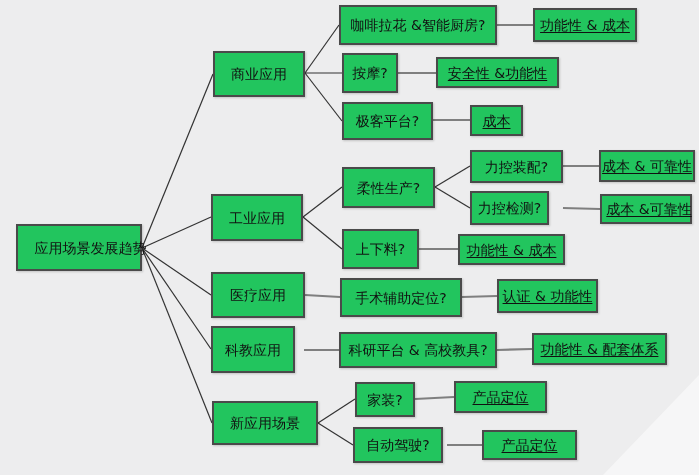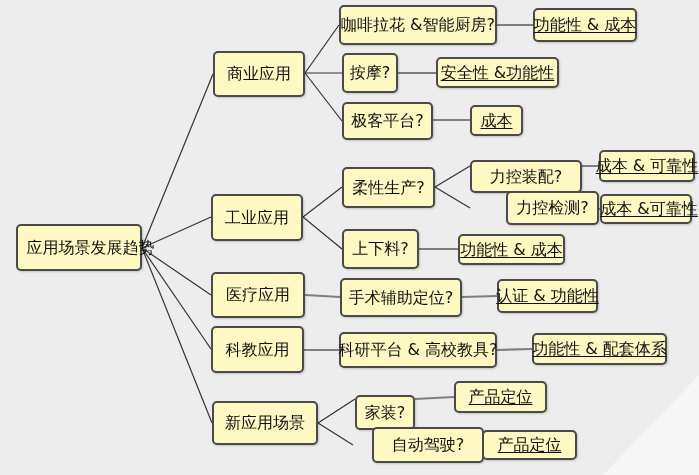--- a/index.html
+++ b/index.html
@@ -11,27 +11,27 @@
     font-family: "DejaVu Sans", "Liberation Sans", sans-serif;
   }
   #stage { position: absolute; inset: 0; width: 699px; height: 475px; }
   svg.edges { position: absolute; left: 0; top: 0; z-index: 1; }
   svg.edges line.t { stroke: #333333; stroke-width: 1.2; }
   svg.edges line.c { stroke: #7f7f7f; stroke-width: 2.2; }
   .node {
     position: absolute;
     z-index: 2;
     box-sizing: border-box;
-    background: #fef9c3;
+    background: #22c55e;
     border: 2px solid #4a4a4a;
-    border-radius: 5px;
+    border-radius: 0;
     display: flex;
     align-items: center;
     justify-content: center;
-    font-size: 16px;
+    font-size: 14px;
     line-height: 1;
     color: #111111;
     white-space: nowrap;
     box-shadow: 1px 1px 2px rgba(0,0,0,0.18);
   }
   .node.leaf .lbl { text-decoration: underline; text-underline-offset: 2px; }
   .watermark-corner {
     position: absolute;
     right: 0; bottom: 0;
     width: 96px; height: 100px;
@@ -82,21 +82,21 @@
 
   <div class="node" style="left:213px;top:51px;width:92px;height:46px;">
     <span class="lbl">商业应用</span>
   </div>
   <div class="node" style="left:211px;top:194px;width:92px;height:47px;">
     <span class="lbl">工业应用</span>
   </div>
   <div class="node" style="left:211px;top:272px;width:94px;height:46px;">
     <span class="lbl">医疗应用</span>
   </div>
-  <div class="node" style="left:211px;top:326px;width:93px;height:47px;text-align:right;">
+  <div class="node" style="left:211px;top:326px;width:84px;height:47px;text-align:right;">
     <span class="lbl">科教应用</span>
   </div>
   <div class="node" style="left:212px;top:401px;width:106px;height:44px;">
     <span class="lbl">新应用场景</span>
   </div>
 
   <div class="node" style="left:339px;top:5px;width:158px;height:40px;">
     <span class="lbl">咖啡拉花 &amp;智能厨房?</span>
   </div>
   <div class="node" style="left:342px;top:53px;width:56px;height:40px;">
@@ -110,31 +110,31 @@
   </div>
   <div class="node" style="left:342px;top:229px;width:77px;height:40px;">
     <span class="lbl">上下料?</span>
   </div>
   <div class="node" style="left:340px;top:278px;width:122px;height:39px;">
     <span class="lbl">手术辅助定位?</span>
   </div>
   <div class="node" style="left:339px;top:332px;width:158px;height:36px;">
     <span class="lbl">科研平台 &amp; 高校教具?</span>
   </div>
-  <div class="node" style="left:355px;top:382px;width:60px;height:35px;margin-top:13px;">
+  <div class="node" style="left:355px;top:382px;width:60px;height:35px;">
     <span class="lbl">家装?</span>
   </div>
-  <div class="node" style="left:372px;top:427px;width:112px;height:36px;">
+  <div class="node" style="left:353px;top:427px;width:90px;height:36px;">
     <span class="lbl">自动驾驶?</span>
   </div>
 
-  <div class="node" style="left:470px;top:150px;width:112px;height:33px;margin-top:10px;">
+  <div class="node" style="left:470px;top:150px;width:93px;height:33px;">
     <span class="lbl">力控装配?</span>
   </div>
-  <div class="node" style="left:470px;top:191px;width:93px;height:34px;margin-left:36px;">
+  <div class="node" style="left:470px;top:191px;width:79px;height:34px;">
     <span class="lbl">力控检测?</span>
   </div>
 
   <div class="node leaf" style="left:533px;top:8px;width:104px;height:34px;">
     <span class="lbl">功能性 &amp; 成本</span>
   </div>
   <div class="node leaf" style="left:436px;top:57px;width:123px;height:31px;">
     <span class="lbl">安全性 &amp;功能性</span>
   </div>
   <div class="node leaf" style="left:470px;top:105px;width:53px;height:31px;">

